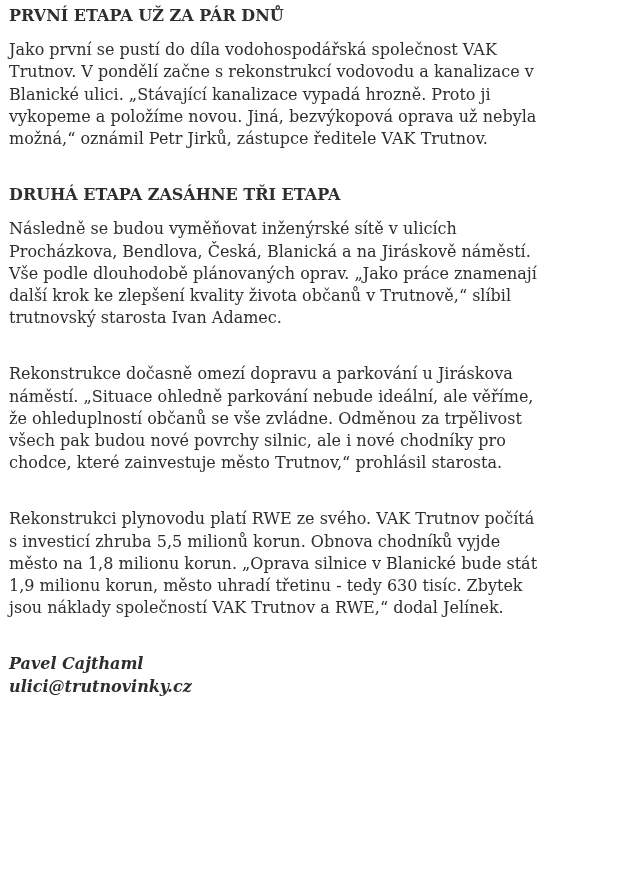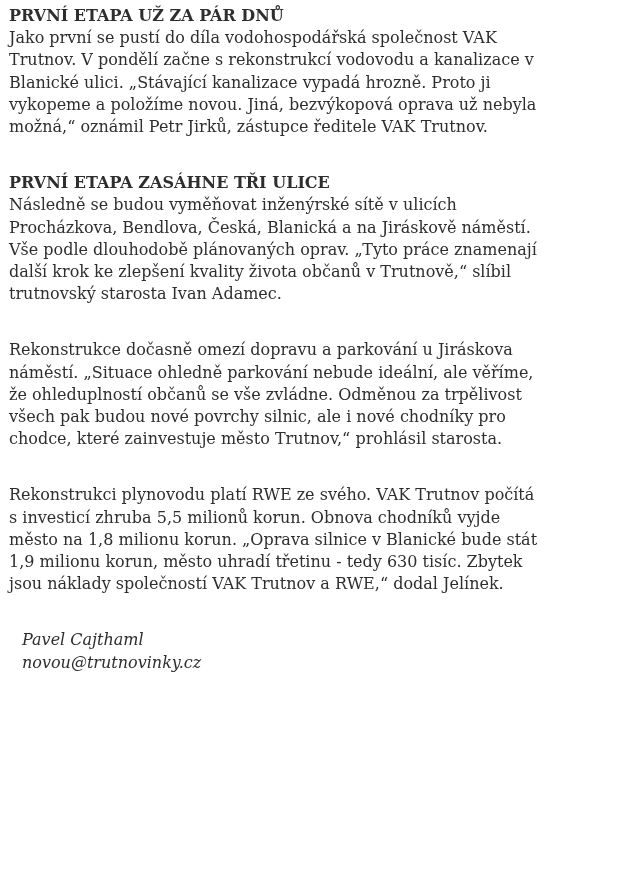--- a/index.html
+++ b/index.html
@@ -19,64 +19,65 @@
     font-size: 16px;
     line-height: 22.2px;
   }
   .heading {
     font-size: 16px;
     font-weight: bold;
     margin: 0;
     white-space: pre-line;
   }
   .para {
-    margin: 0 0 34px 0;
+    margin: 12px 0 34px 0;
     white-space: pre-line;
   }
   .signature {
     font-style: italic;
-    margin: 13px;
+    margin: 0;
+    font-weight: bold;
   }
   .signature div {
     white-space: pre-line;
   }
 </style>
 </head>
 <body>
 
 <div class="page">
 
   <h2 class="heading">PRVNÍ ETAPA UŽ ZA PÁR DNŮ</h2>
 
   <p class="para">Jako první se pustí do díla vodohospodářská společnost VAK
 Trutnov. V pondělí začne s rekonstrukcí vodovodu a kanalizace v
 Blanické ulici. „Stávající kanalizace vypadá hrozně. Proto ji
 vykopeme a položíme novou. Jiná, bezvýkopová oprava už nebyla
 možná,“ oznámil Petr Jirků, zástupce ředitele VAK Trutnov.</p>
 
 
-  <h2 class="heading">PRVNÍ ETAPA ZASÁHNE TŘI ULICE</h2>
+  <h2 class="heading">DRUHÁ ETAPA ZASÁHNE TŘI ETAPA</h2>
 
   <p class="para">Následně se budou vyměňovat inženýrské sítě v ulicích
 Procházkova, Bendlova, Česká, Blanická a na Jiráskově náměstí.
-Vše podle dlouhodobě plánovaných oprav. „Tyto práce znamenají
+Vše podle dlouhodobě plánovaných oprav. „Jako práce znamenají
 další krok ke zlepšení kvality života občanů v Trutnově,“ slíbil
 trutnovský starosta Ivan Adamec.</p>
 
   <p class="para">Rekonstrukce dočasně omezí dopravu a parkování u Jiráskova
 náměstí. „Situace ohledně parkování nebude ideální, ale věříme,
 že ohleduplností občanů se vše zvládne. Odměnou za trpělivost
 všech pak budou nové povrchy silnic, ale i nové chodníky pro
 chodce, které zainvestuje město Trutnov,“ prohlásil starosta.</p>
 
   <p class="para">Rekonstrukci plynovodu platí RWE ze svého. VAK Trutnov počítá
 s investicí zhruba 5,5 milionů korun. Obnova chodníků vyjde
 město na 1,8 milionu korun. „Oprava silnice v Blanické bude stát
 1,9 milionu korun, město uhradí třetinu - tedy 630 tisíc. Zbytek
 jsou náklady společností VAK Trutnov a RWE,“ dodal Jelínek.</p>
 
 
   <div class="signature">
     <div>Pavel Cajthaml</div>
-    <div>novou@trutnovinky.cz</div>
+    <div>ulici@trutnovinky.cz</div>
   </div>
 
 </div>
 
 </body></html>

